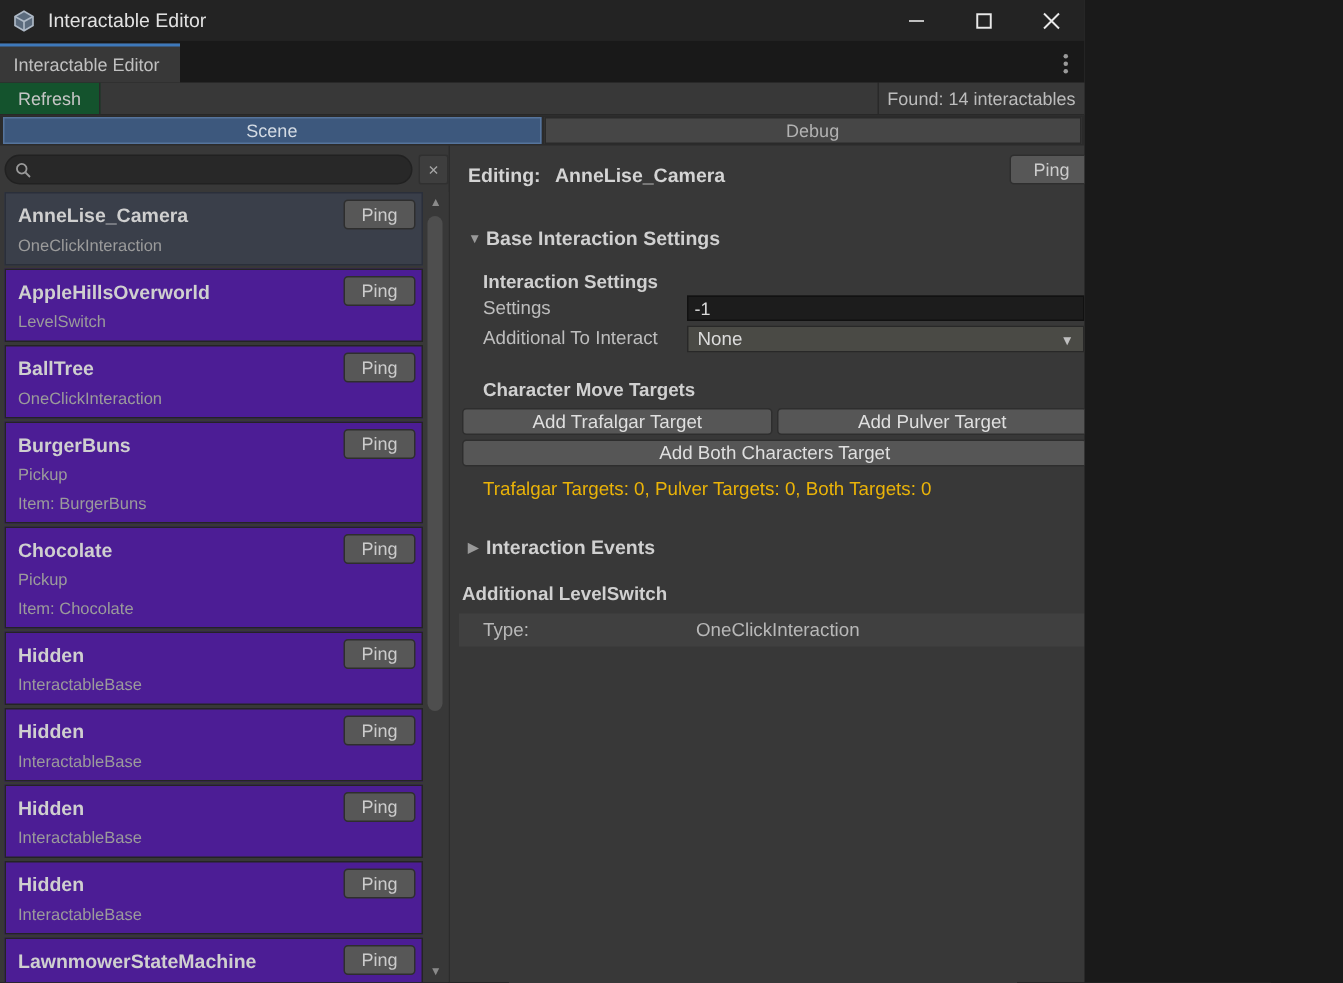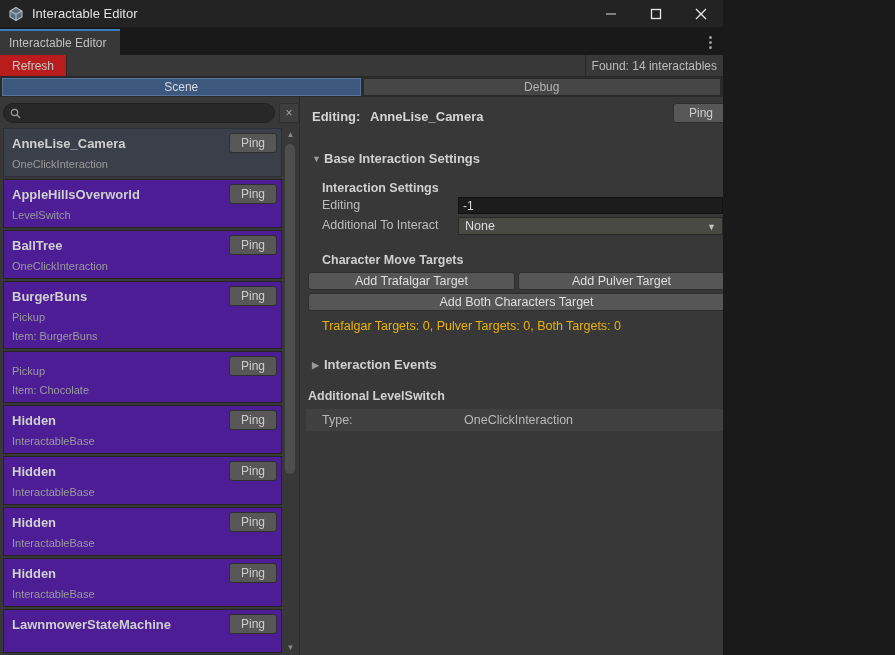--- a/index.html
+++ b/index.html
@@ -27,21 +27,21 @@
     display:flex; align-items:center; padding-left:9px; color:#c0c0c0; font-size:12px;
   }
   .kebab { position:absolute; right:6px; top:7px; width:14px; height:16px;
     display:flex; flex-direction:column; align-items:center; justify-content:center; gap:2px; }
   .kebab i { width:3px; height:3px; border-radius:50%; background:#9a9a9a; display:block; }
   
   .toolbar { height:22px; background:#383838; border-bottom:1px solid #282828;
     display:flex; align-items:center; }
   .toolbar-btn {
     height:100%; padding:0 12px; display:flex; align-items:center; color:#c6c6c6;
-    border-right:1px solid #292929; font-size:12px; background:#b91c1c;
+    border-right:1px solid #292929; font-size:12px; background:#14532d;
   }
   .toolbar-spacer { flex:1; }
   .toolbar-divider { width:1px; height:100%; background:#292929; }
   .found-label { padding:0 6px; color:#bcbcbc; font-size:12px; }
   
   .viewtabs { height:20px; background:#2b2b2b; display:flex; gap:2px; padding:1px 2px; }
   .viewtab {
     flex:1; display:flex; align-items:center; justify-content:center;
     background:#464646; border:1px solid #2a2a2a; color:#b2b2b2; font-size:12px;
   }
@@ -221,20 +221,21 @@
             <div class="card-sub">OneClickInteraction</div>
             <div class="ping-btn">Ping</div>
           </div>
           <div class="card">
             <span class="card-title">BurgerBuns</span>
             <div class="card-sub">Pickup</div>
             <div class="card-sub">Item: BurgerBuns</div>
             <div class="ping-btn">Ping</div>
           </div>
           <div class="card">
+            <span class="card-title">Chocolate</span>
             <div class="card-sub">Pickup</div>
             <div class="card-sub">Item: Chocolate</div>
             <div class="ping-btn">Ping</div>
           </div>
           <div class="card">
             <span class="card-title">Hidden</span>
             <div class="card-sub">InteractableBase</div>
             <div class="ping-btn">Ping</div>
           </div>
           <div class="card">
@@ -277,21 +278,21 @@
 
       <div class="foldout fold-base">
         <span class="tri">▼</span>
         <span>Base Interaction Settings</span>
       </div>
 
       <div class="section-label sec-interaction">Interaction Settings</div>
 
 
       <div class="prop-row">
-        <span class="prop-label">Editing</span>
+        <span class="prop-label">Settings</span>
         <div class="prop-control">
           <div class="text-field">-1</div>
         </div>
       </div>
 
       <div class="prop-row">
         <span class="prop-label">Additional To Interact</span>
         <div class="prop-control">
           <div class="dropdown">
             <span>None</span>

